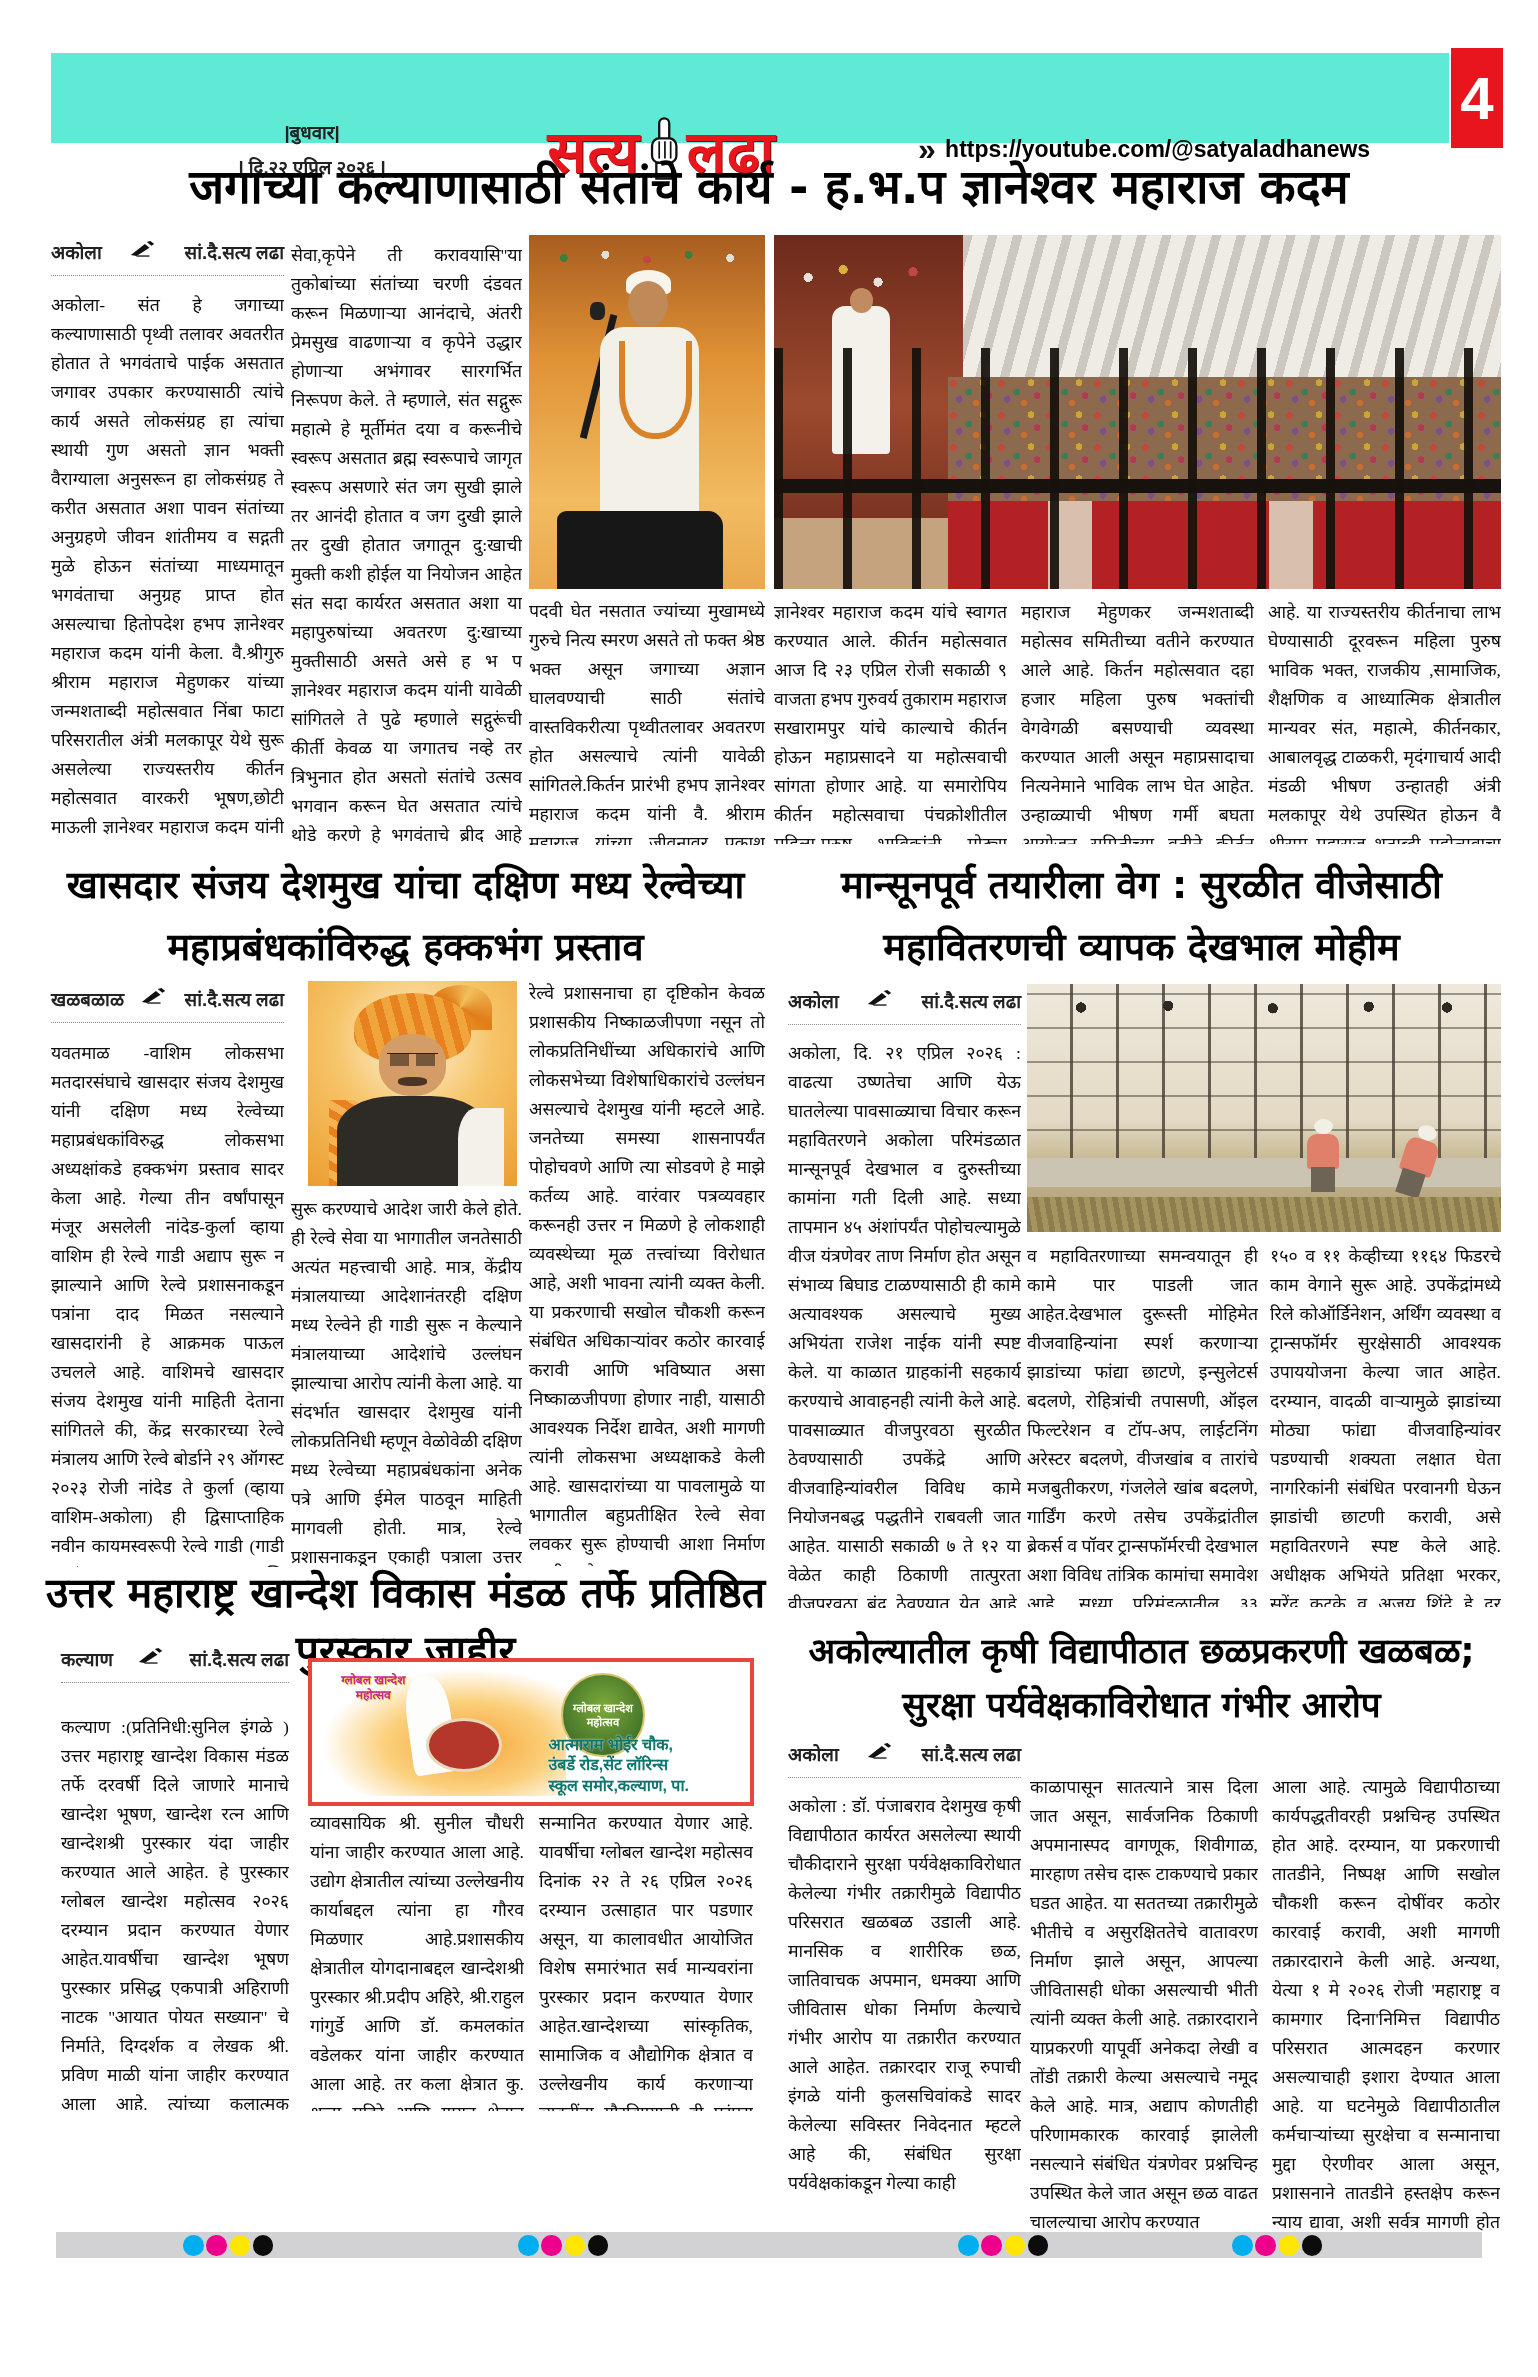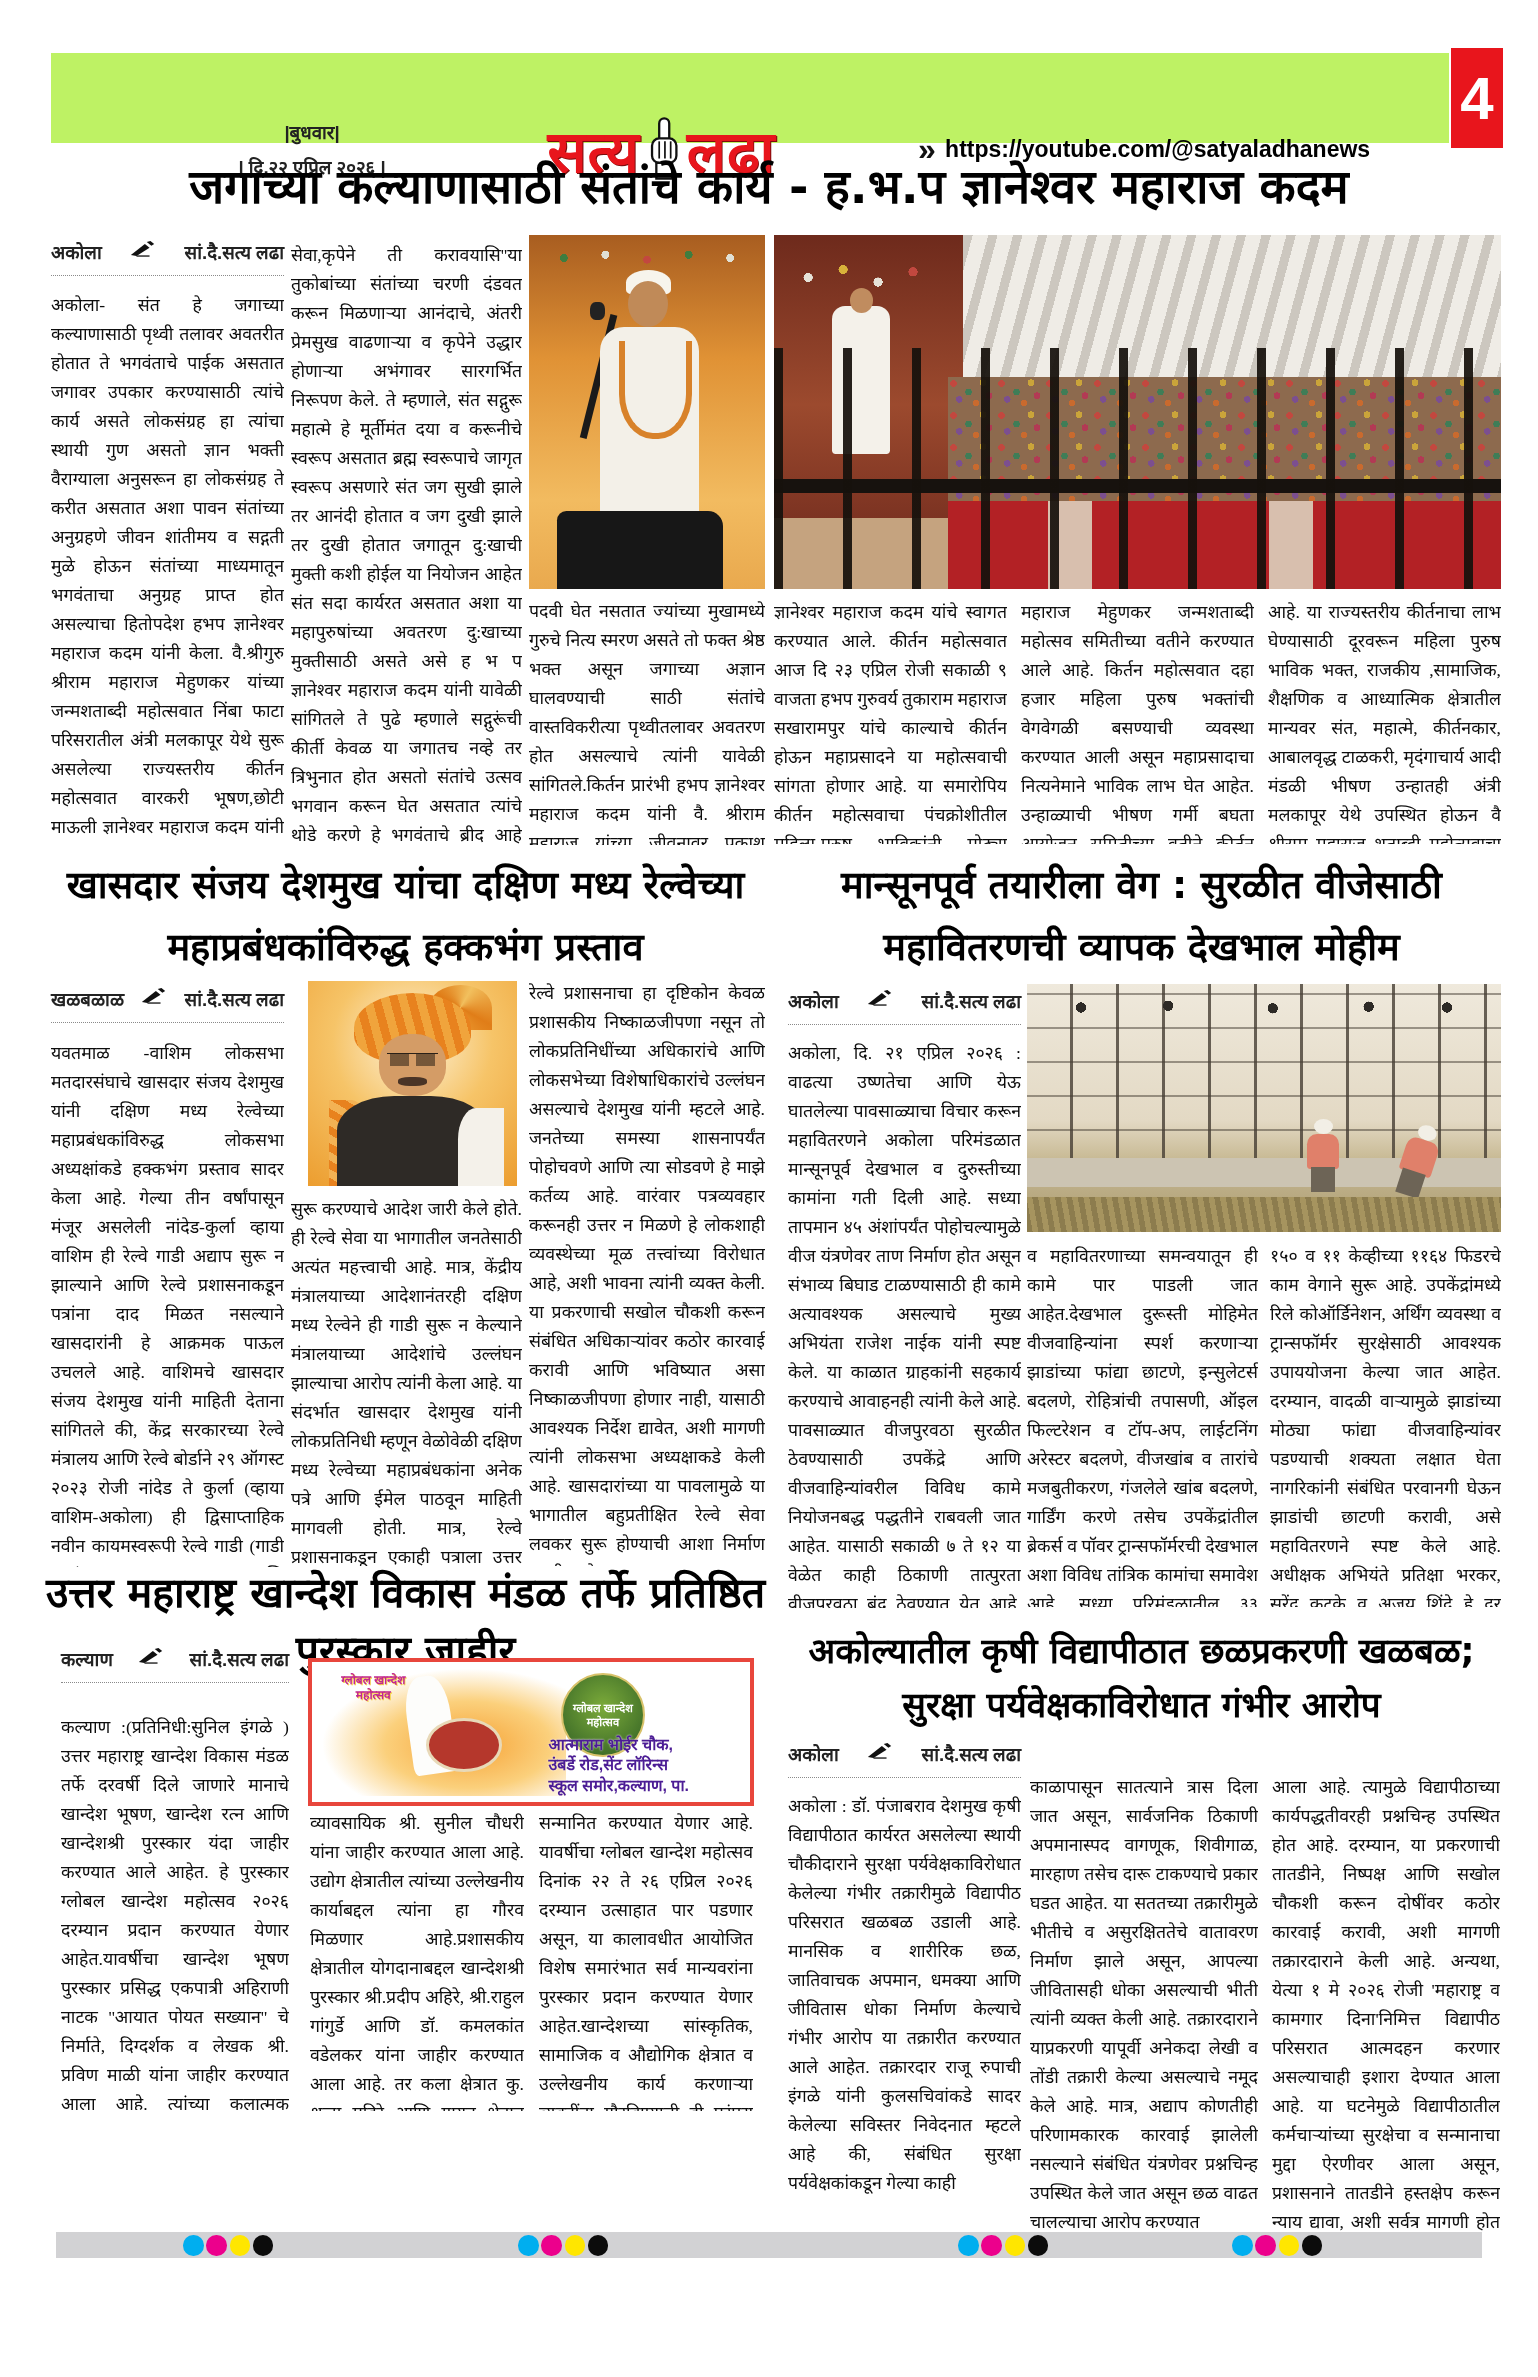--- a/index.html
+++ b/index.html
@@ -1,20 +1,20 @@
 <!DOCTYPE html>
 <html style="font-size:15px"><head>
 <meta charset="utf-8">
 <style>
   html,body{margin:0;padding:0;background:#888;}
   .page{position:relative;width:1538px;height:2377px;background:#fff;margin:0 auto;
         font-family:"Liberation Sans","DejaVu Sans",sans-serif;color:#111;overflow:hidden;}
   .abs{position:absolute;}
   
-  .topbar{left:51px;top:53px;width:1398px;height:90px;background:#bef264;}
+  .topbar{left:51px;top:53px;width:1398px;height:90px;background:#5eead4;}
   .pagenum{left:1451px;top:48px;width:52px;height:100px;background:#e8151c;color:#fff;
            font-weight:900;font-size:60px;display:flex;align-items:center;justify-content:center;}
   .dateblock{left:140px;top:62px;width:242px;text-align:center;font-weight:700;font-size:18.6px;line-height:35px;color:#222;}
   .masthead{left:424px;top:45px;width:373px;height:103px;display:flex;align-items:center;justify-content:center;gap:1.9px;}
   .masthead .mtxt{color:#e8151c;font-weight:900;font-size:58px;letter-spacing:0.9px;
                   text-shadow:0.9px 0.9px 0 #7a0c0c;font-family:"DejaVu Sans",sans-serif;}
   .ytrow{left:867px;top:80px;width:522px;display:flex;align-items:center;gap:9.3px;}
   .ytchev{color:#111;font-weight:900;font-size:32px;line-height:32px;}
   .yturl{font-weight:700;font-size:23px;color:#000;}
   
@@ -106,21 +106,21 @@
   .photoE{background:#fff;border:4.7px solid #e8463c;}
   .pe-swirl{position:absolute;left:2%;top:4%;width:56%;height:92%;
             background:radial-gradient(ellipse at 60% 60%,#f6a235 0%,#fbd07c 40%,transparent 70%);}
   .pe-man{position:absolute;left:22%;top:10%;width:10%;height:70%;background:#fdfdfb;border-radius:40% 40% 10% 10%;transform:rotate(-8deg);}
   .pe-dhol{position:absolute;left:26%;top:40%;width:16%;height:34%;background:#b5372c;border-radius:50%;border:3.7px solid #e8d9b8;}
   .pe-title{position:absolute;left:3%;top:8%;width:22%;font-weight:900;font-size:12px;line-height:15px;color:#c2278f;text-align:center;
             text-shadow:0.9px 0.9px 0 #f7d54a;}
   .pe-logo{position:absolute;right:24%;top:8%;width:84px;height:84px;border-radius:50%;
            background:radial-gradient(circle at 50% 40%,#7cab3a,#2e5d23);border:2.8px solid #d8c26a;
            color:#fff;font-weight:700;font-size:11.2px;line-height:14px;display:flex;align-items:center;justify-content:center;text-align:center;padding:5.6px;box-sizing:border-box;}
-  .pe-addr{position:absolute;right:2%;bottom:4%;width:44%;font-weight:900;font-size:16px;line-height:20.5px;color:#4c1d95;
+  .pe-addr{position:absolute;right:2%;bottom:4%;width:44%;font-weight:900;font-size:16px;line-height:20.5px;color:#0f766e;
            text-shadow:0 0 1.9px #fff;margin-top:12px;}
   
   .botbar{left:56px;top:2232px;width:1426px;height:26px;background:#d2d2d4;}
   .dots{top:2235px;display:flex;gap:2.8px;}
   .dot{width:20.5px;height:20.5px;border-radius:50%;}
   .d-c{background:#00aeef;} .d-m{background:#ec008c;} .d-y{background:#ffe600;} .d-k{background:#0c0c0c;}
 </style>
 </head>
 <body>
 

